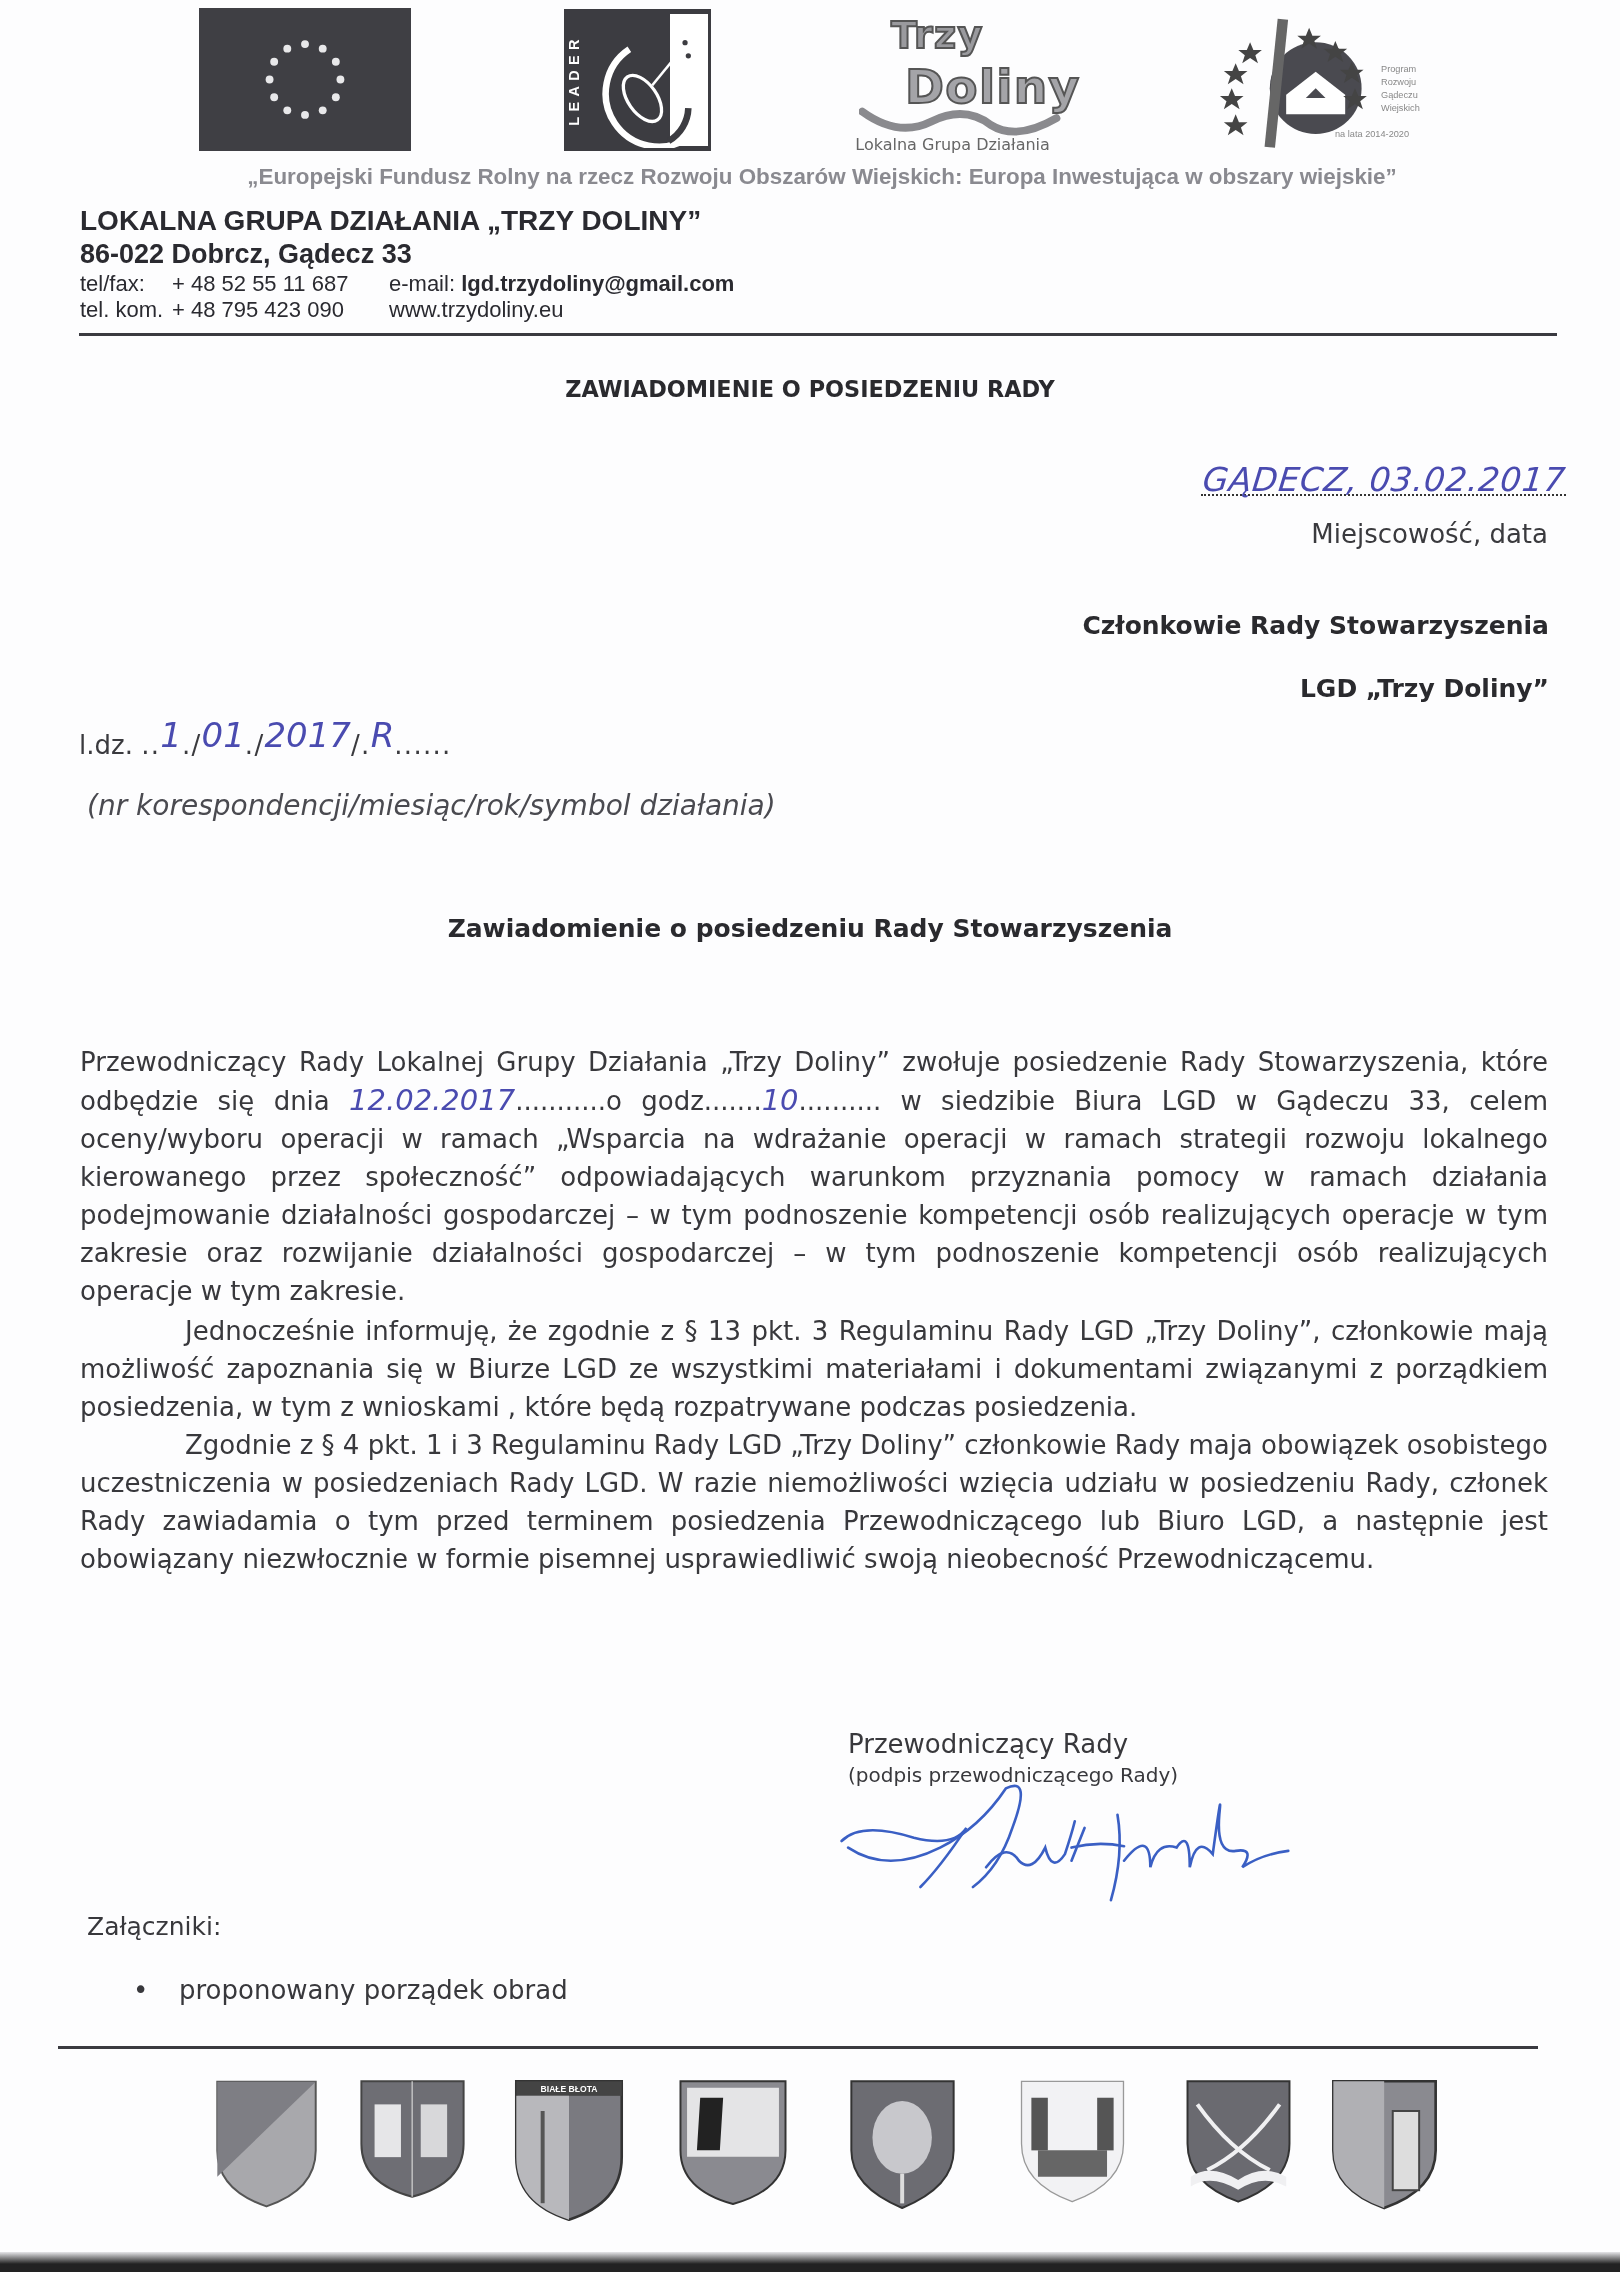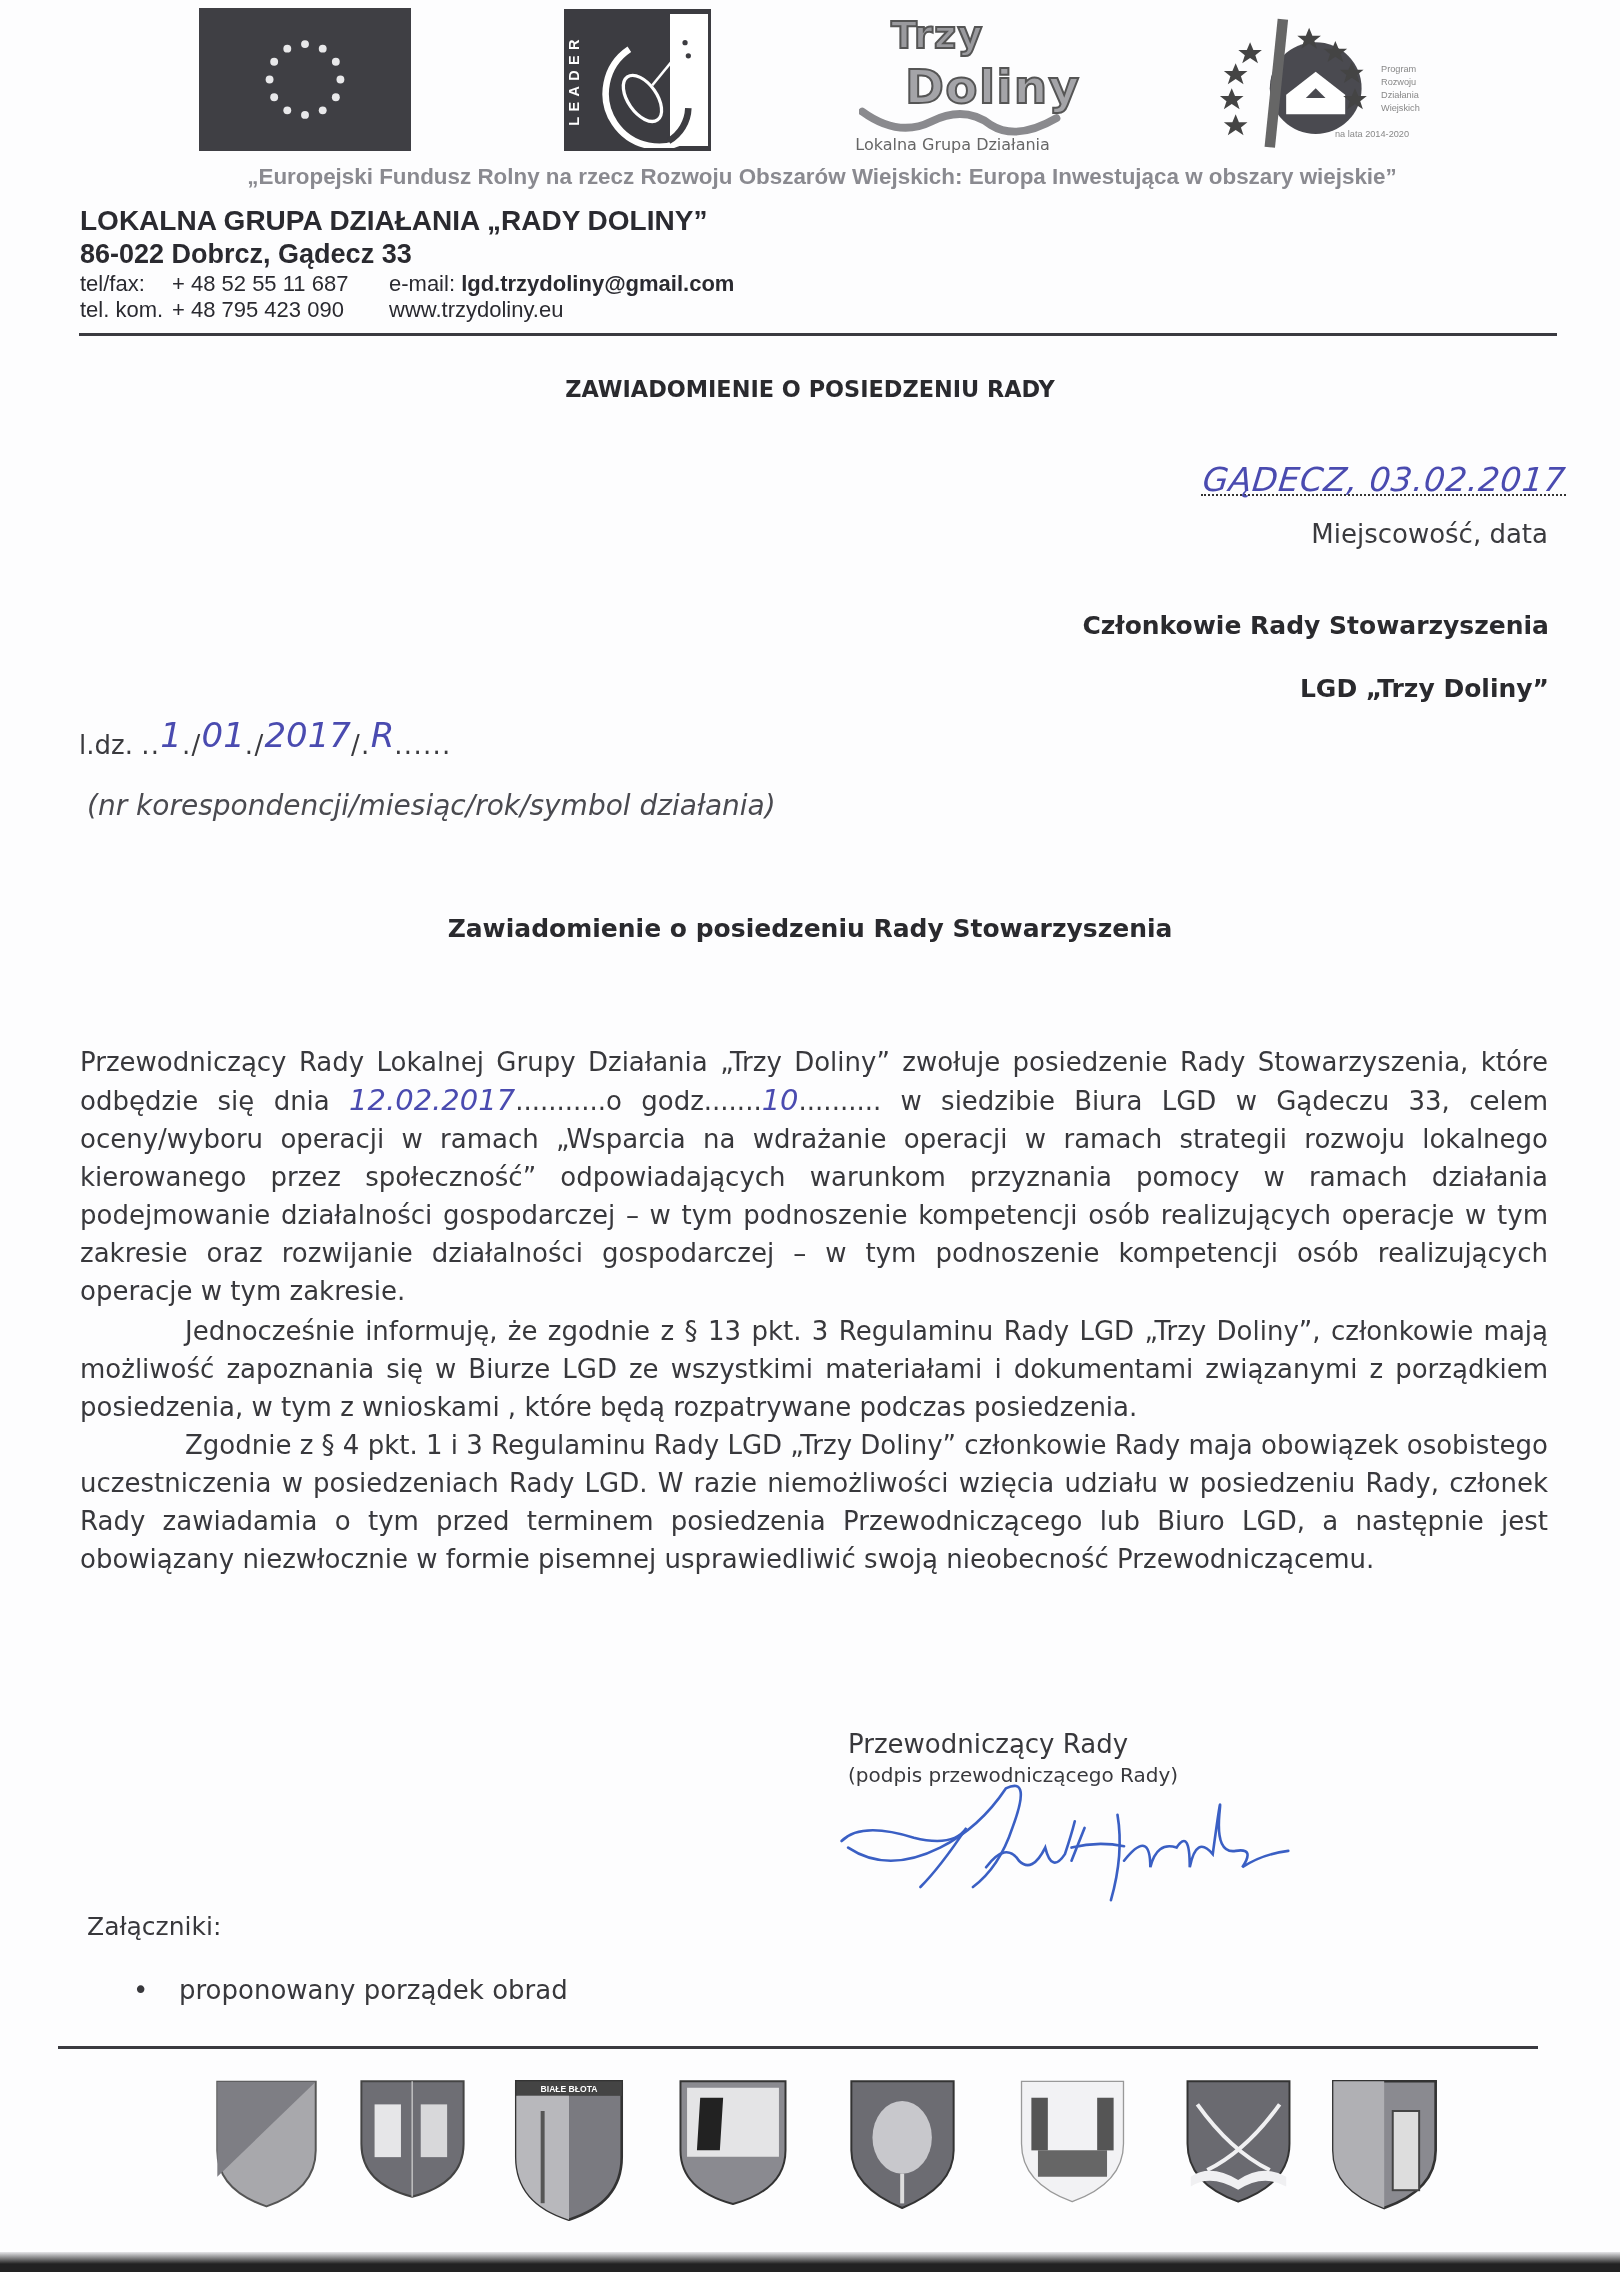--- a/index.html
+++ b/index.html
@@ -134,30 +134,30 @@
       <polygon points="28,150 33,162 46,162 36,170 40,182 28,174 16,182 20,170 10,162 23,162"></polygon>
       <polygon points="140,18 145,30 158,30 148,38 152,50 140,42 128,50 132,38 122,30 135,30"></polygon>
       <polygon points="180,38 185,50 198,50 188,58 192,70 180,62 168,70 172,58 162,50 175,50"></polygon>
       <polygon points="205,70 210,82 223,82 213,90 217,102 205,94 193,102 197,90 187,82 200,82"></polygon>
       <polygon points="210,110 215,122 228,122 218,130 222,142 210,134 198,142 202,130 192,122 205,122"></polygon>
     </g>
   </svg>
   <div class="ptext">
     <div>Program</div>
     <div>Rozwoju</div>
-    <div>Działania</div>
+    <div>Gądeczu</div>
     <div>Wiejskich</div>
   </div>
   <div class="pyears">na lata 2014-2020</div>
 </div>
 
 <div class="abs fund-line"><span>„Europejski Fundusz Rolny na rzecz Rozwoju Obszarów Wiejskich: Europa Inwestująca w obszary wiejskie”</span></div>
 
 <div class="abs org">
-  <div class="name">LOKALNA GRUPA DZIAŁANIA  „RADY DOLINY”</div>
+  <div class="name">LOKALNA GRUPA DZIAŁANIA  „TRZY DOLINY”</div>
   <div class="addr">86-022 Dobrcz, Gądecz 33</div>
   <div class="row"><span class="lbl">tel/fax:</span><span class="num">+ 48 52 55 11 687</span><span>e-mail: </span><b>lgd.trzydoliny@gmail.com</b></div>
   <div class="row"><span class="lbl">tel. kom.</span><span class="num">+ 48 795 423 090</span><span>www.trzydoliny.eu</span></div>
 </div>
 <div class="abs rule-top"></div>
 
 <div class="abs heading1">ZAWIADOMIENIE O POSIEDZENIU RADY</div>
 
 <div class="abs place-date">
   <span class="hw handwrite">GĄDECZ, 03.02.2017</span>

